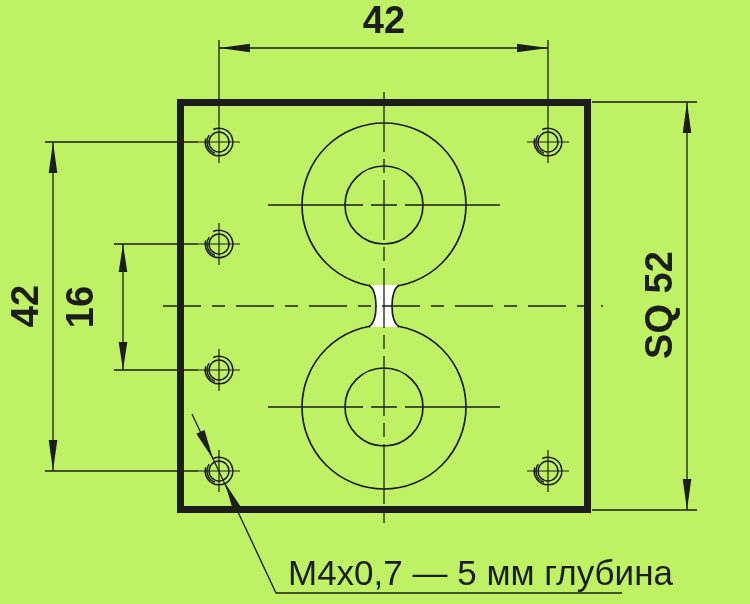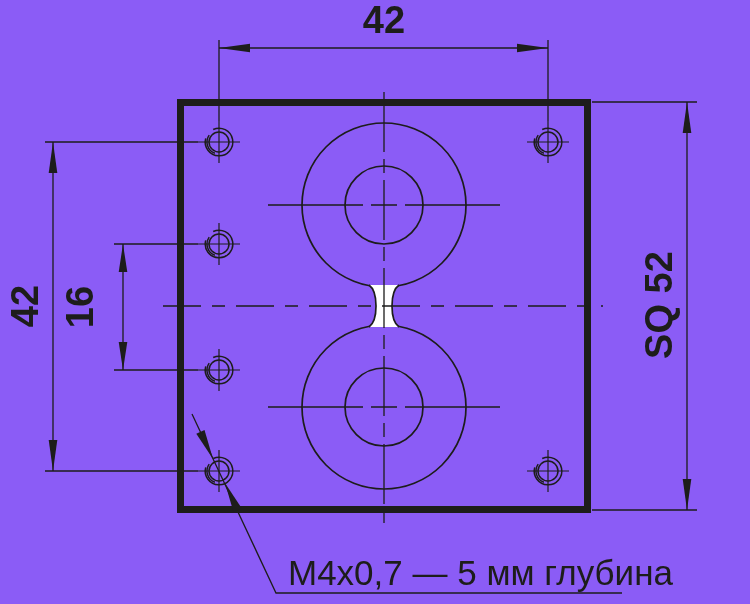--- a/index.html
+++ b/index.html
@@ -4,21 +4,21 @@
 <style>
   html, body {
     margin: 0;
     padding: 0;
     background: #ffffff;
   }
   .canvas {
     position: relative;
     width: 750px;
     height: 604px;
-    background: #8b5cf6;
+    background: #bef264;
     overflow: hidden;
     font-family: "Liberation Sans", sans-serif;
   }
   svg { display: block; }
   .thin   { stroke: #1d1d1b; stroke-width: 1.3; fill: none; }
   .hair   { stroke: #1d1d1b; stroke-width: 1.2; fill: none; }
   .outline{ stroke: #1d1d1b; stroke-width: 7;   fill: none; }
   .bore   { stroke: #1d1d1b; stroke-width: 1.7; fill: none; }
   .hole-c { stroke: #1d1d1b; stroke-width: 1.5; fill: none; }
   .arrow  { fill: #1d1d1b; stroke: none; }

